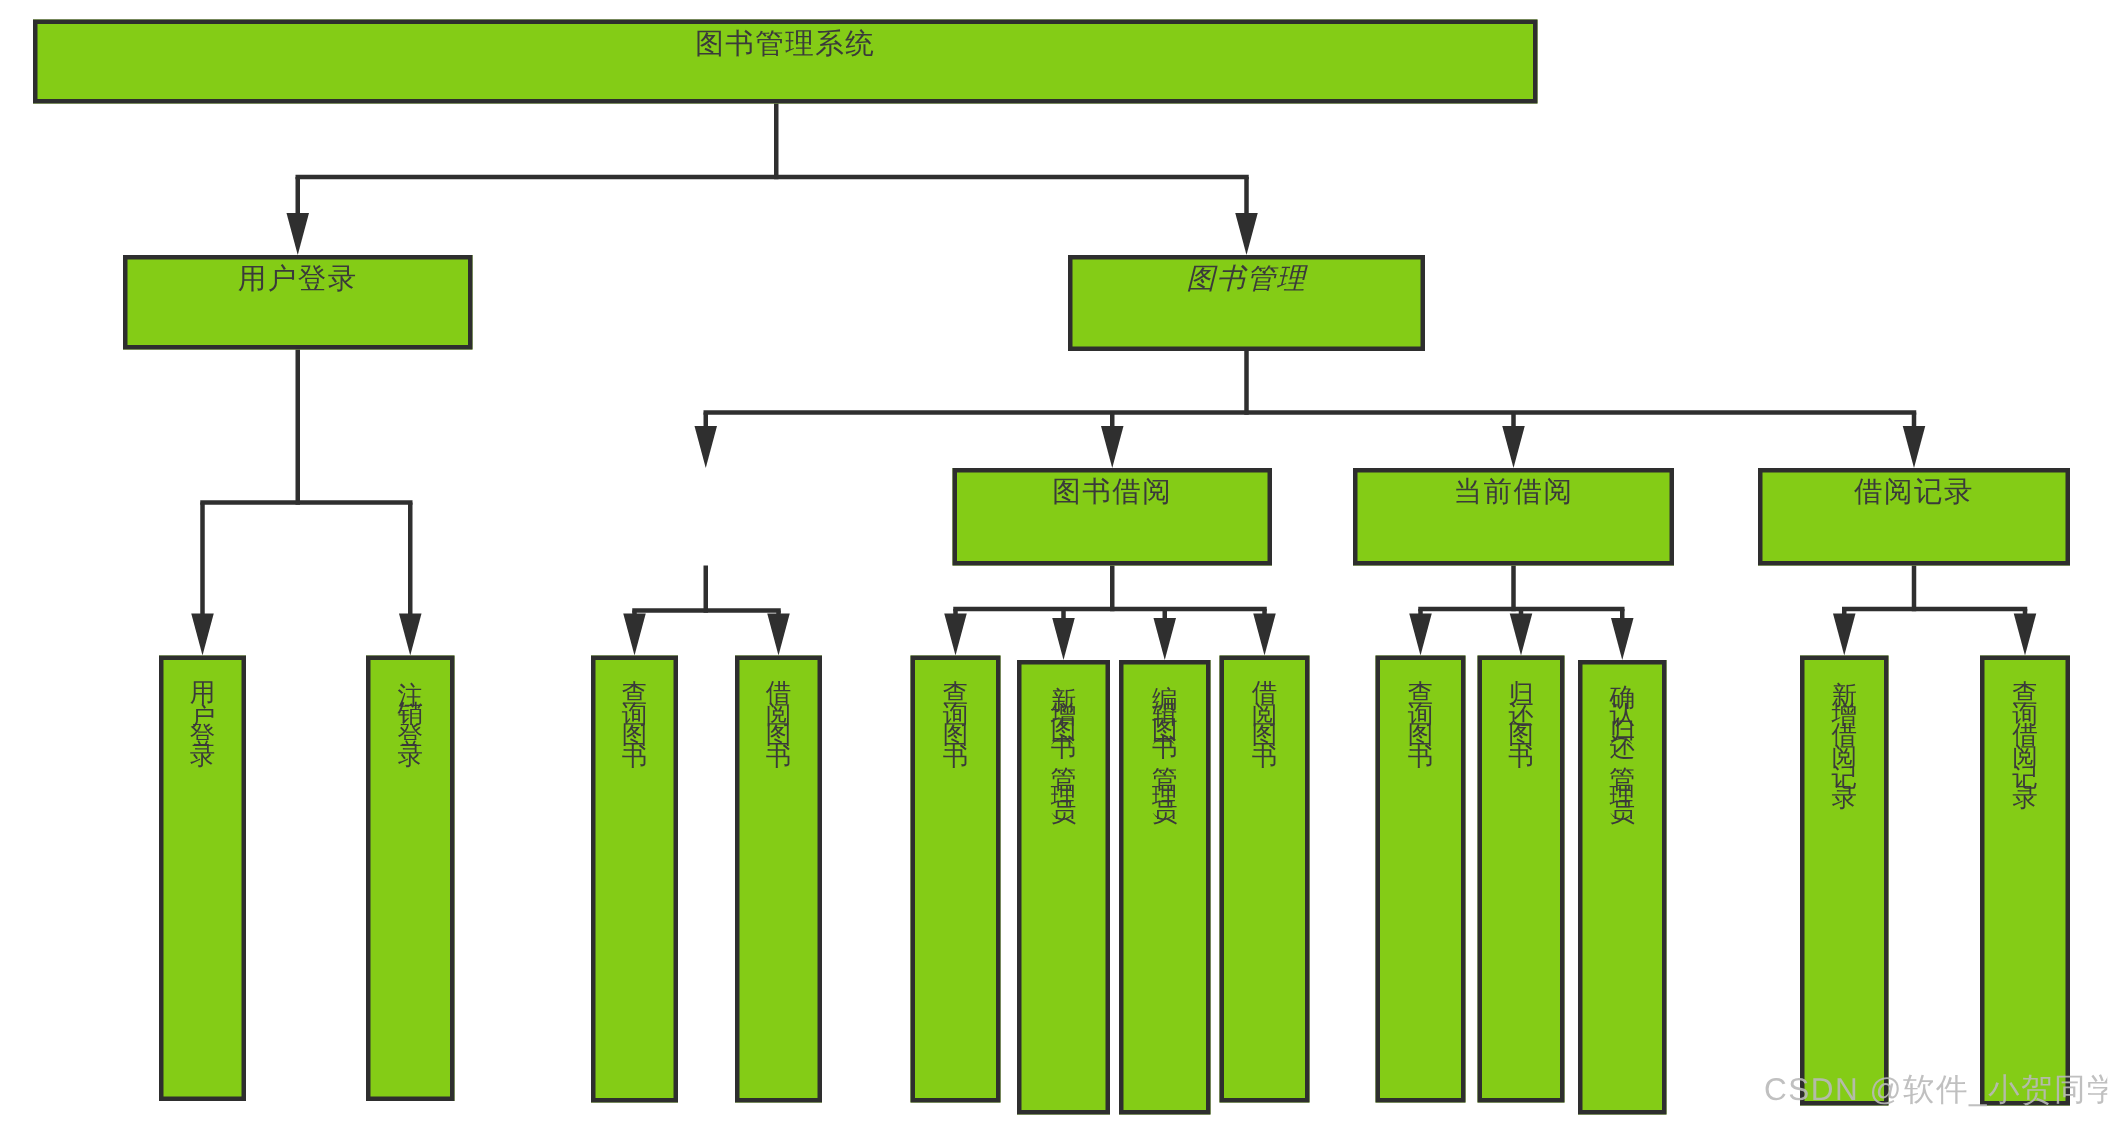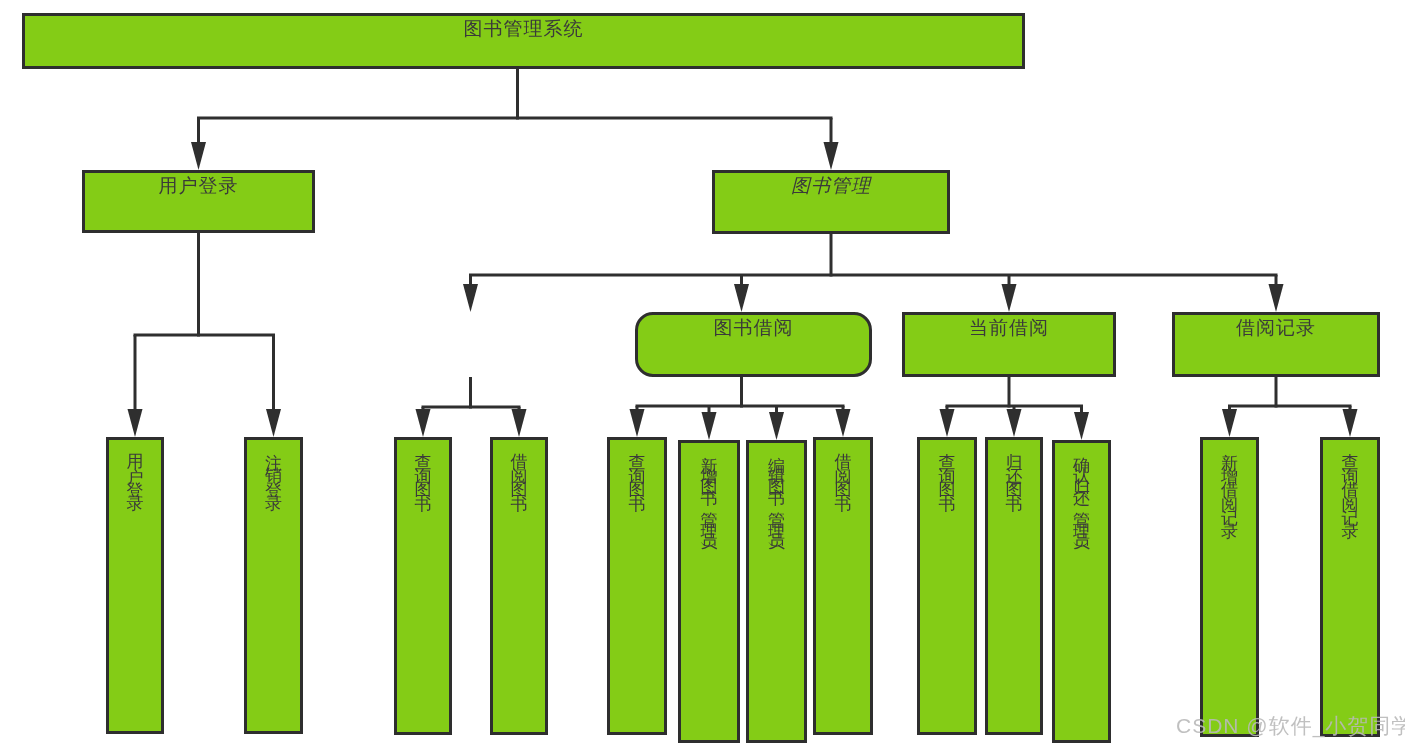--- a/index.html
+++ b/index.html
@@ -135,21 +135,21 @@
     <span>图书管理系统</span>
   </div>
 
   <div class="node h-node" style="left:82px; top:170px; width:233px; height:63px;">
     <span>用户登录</span>
   </div>
   <div class="node h-node" style="left:712px; top:170px; width:238px; height:64px;font-style:italic;">
     <span>图书管理</span>
   </div>
 
-  <div class="node h-node" style="left:635px; top:312px; width:237px; height:65px;border-radius:18px;">
+  <div class="node h-node" style="left:635px; top:312px; width:213px; height:65px;">
     <span>图书借阅</span>
   </div>
   <div class="node h-node" style="left:902px; top:312px; width:214px; height:65px;">
     <span>当前借阅</span>
   </div>
   <div class="node h-node" style="left:1172px; top:312px; width:208px; height:65px;">
     <span>借阅记录</span>
   </div>
 
   <div class="node v-node" style="left:106px; top:437px; width:58px; height:297px;">

